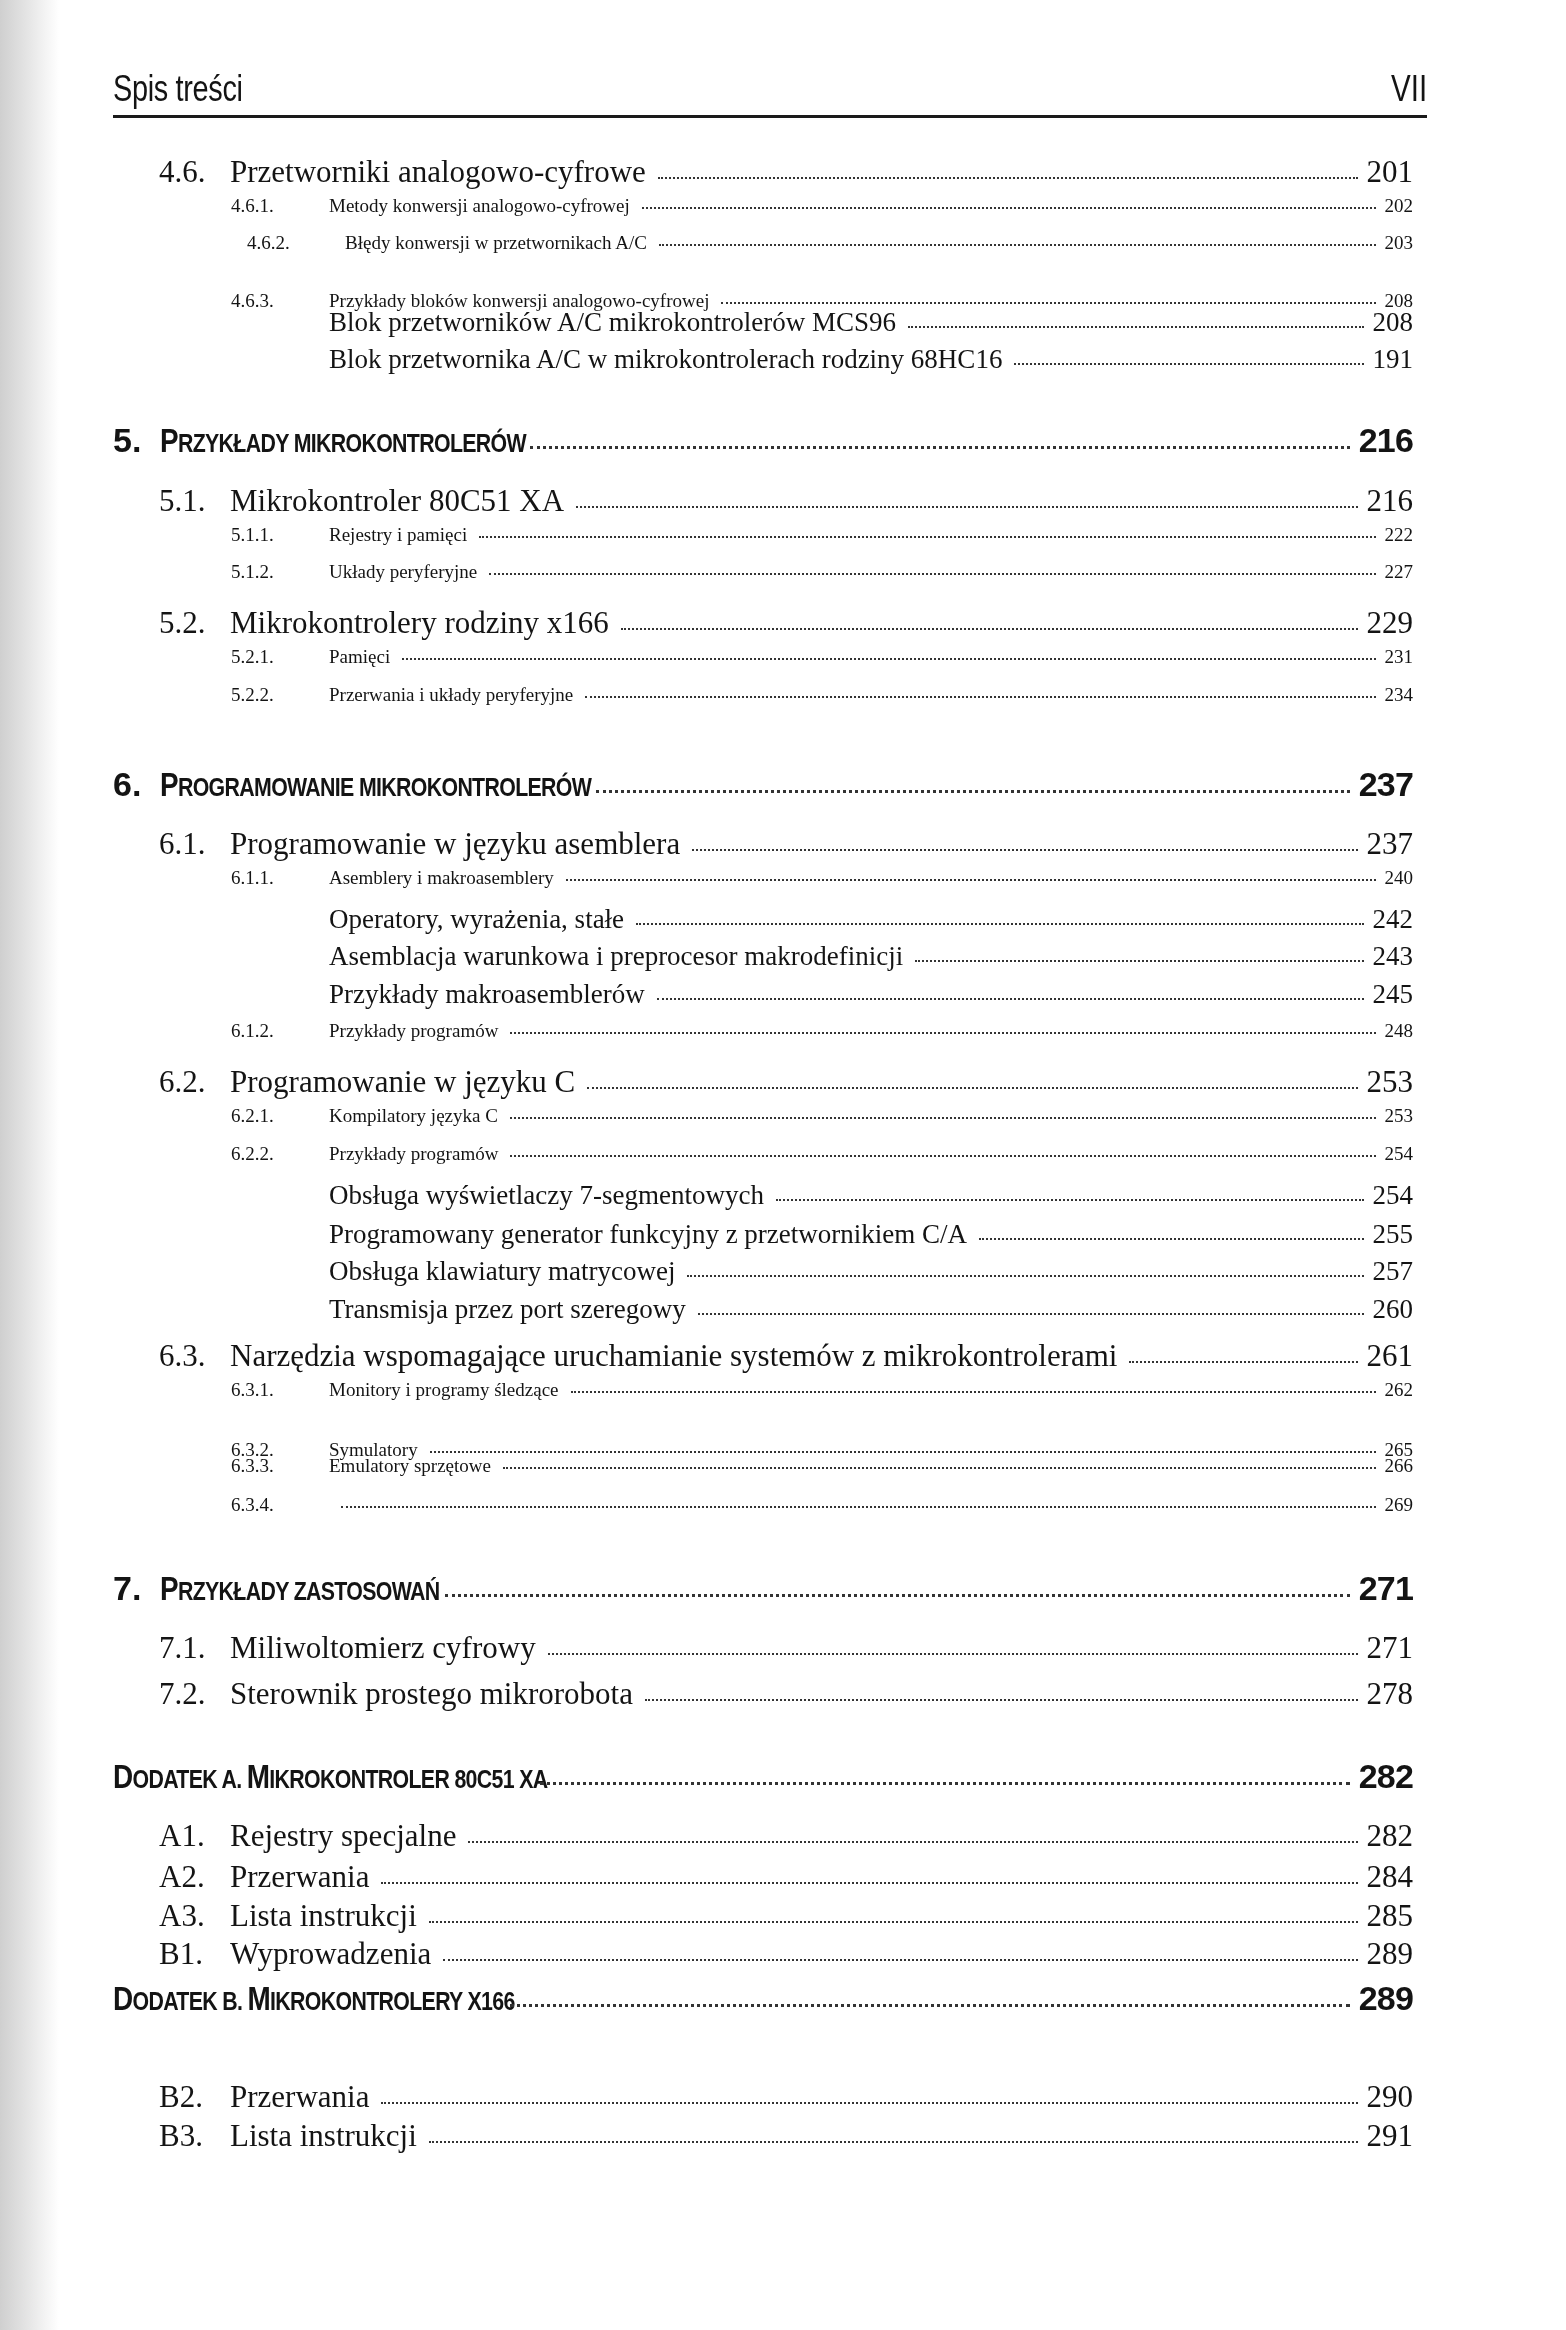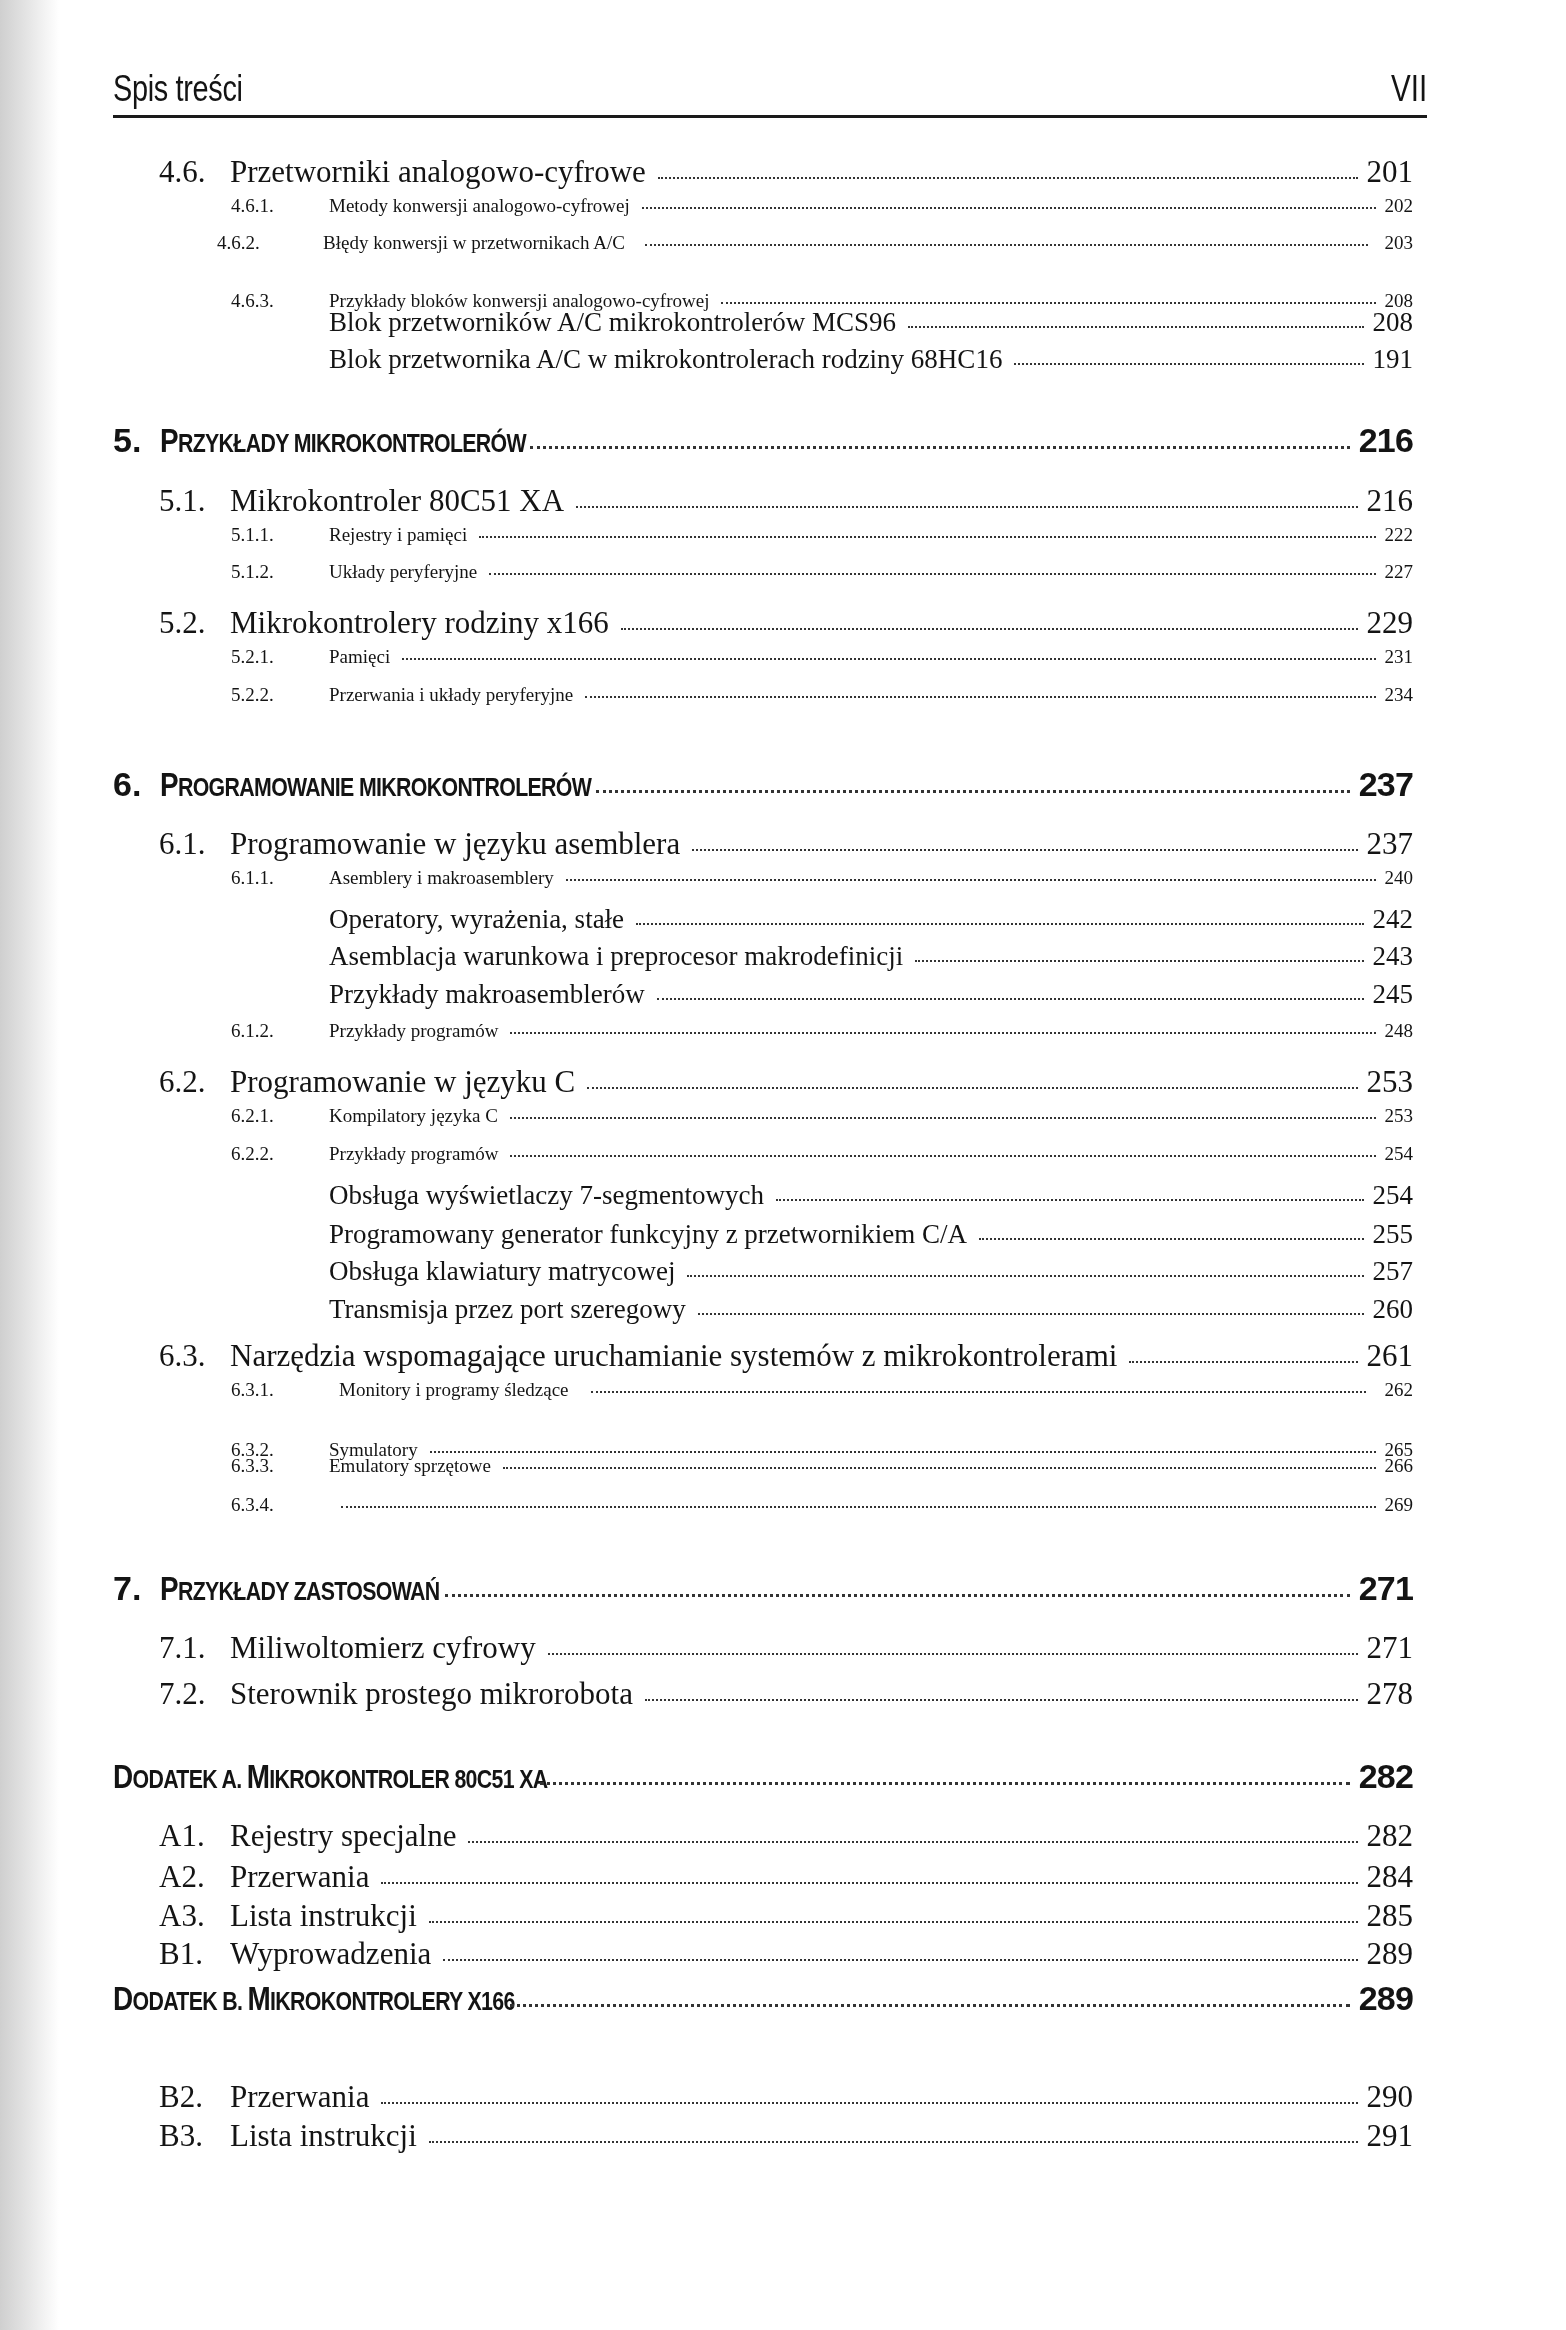--- a/index.html
+++ b/index.html
@@ -71,21 +71,21 @@
       <span class="title">Przetworniki analogowo-cyfrowe</span>
       <span class="leader"></span>
       <span class="page">201</span>
     </div>
     <div class="row lvl2" style="top: 195px; left: 231px;">
       <span class="num">4.6.1.</span>
       <span class="title">Metody konwersji analogowo-cyfrowej</span>
       <span class="leader"></span>
       <span class="page">202</span>
     </div>
-    <div class="row lvl2" style="top: 232px; left: 217px; gap: 8px;">
+    <div class="row lvl2" style="top: 232px; left: 247px;">
       <span class="num">4.6.2.</span>
       <span class="title">Błędy konwersji w przetwornikach A/C</span>
       <span class="leader"></span>
       <span class="page">203</span>
     </div>
     <div class="row lvl2" style="top: 270px; left: 231px; margin-top: 20px;">
       <span class="num">4.6.3.</span>
       <span class="title">Przykłady bloków konwersji analogowo-cyfrowej</span>
       <span class="leader"></span>
       <span class="page">208</span>
@@ -218,21 +218,21 @@
       <span class="title">Transmisja przez port szeregowy</span>
       <span class="leader"></span>
       <span class="page">260</span>
     </div>
     <div class="row lvl1" style="top: 1338px; left: 159px;">
       <span class="num">6.3.</span>
       <span class="title">Narzędzia wspomagające uruchamianie systemów z mikrokontrolerami</span>
       <span class="leader"></span>
       <span class="page">261</span>
     </div>
-    <div class="row lvl2" style="top: 1379px; left: 231px; gap: 10px;">
+    <div class="row lvl2" style="top: 1379px; left: 231px;">
       <span class="num">6.3.1.</span>
       <span class="title">Monitory i programy śledzące</span>
       <span class="leader"></span>
       <span class="page">262</span>
     </div>
     <div class="row lvl2" style="top: 1416px; left: 231px; margin-top: 23px;">
       <span class="num">6.3.2.</span>
       <span class="title">Symulatory</span>
       <span class="leader"></span>
       <span class="page">265</span>

